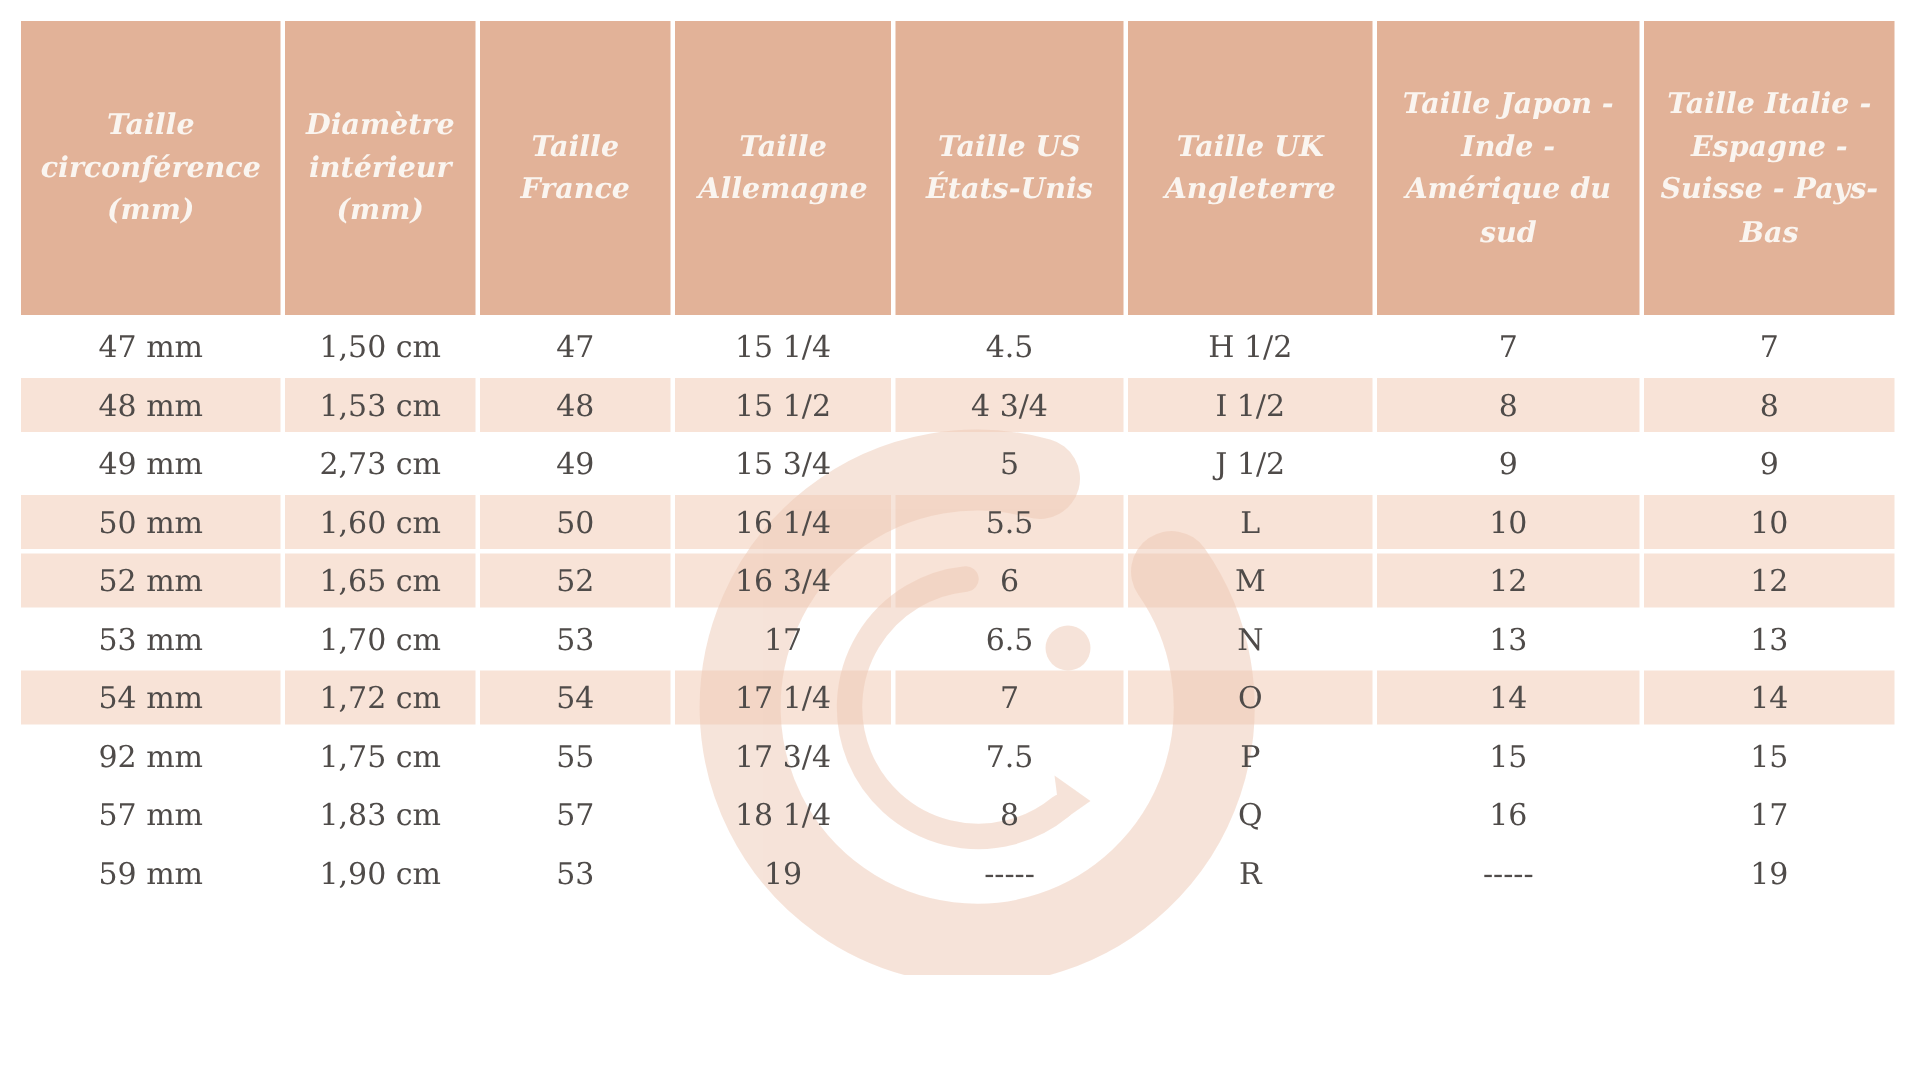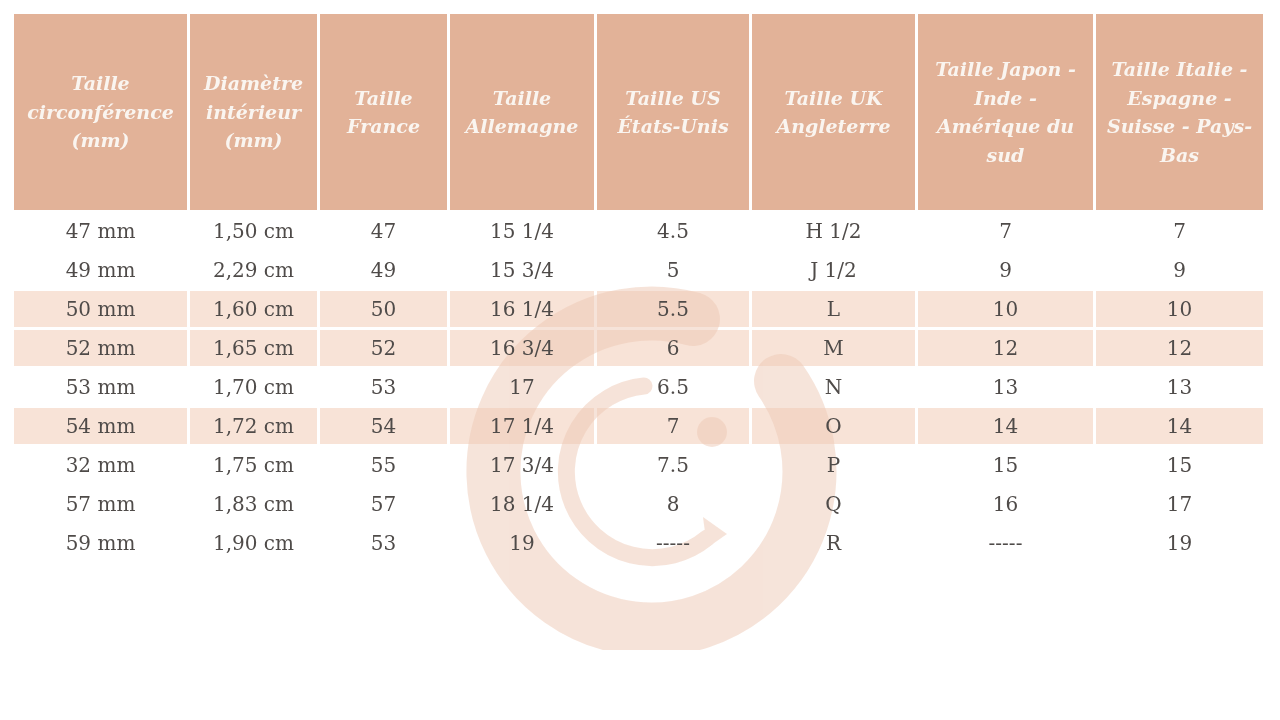--- a/index.html
+++ b/index.html
@@ -87,23 +87,33 @@
         <tr>
           <td><span>47 mm</span></td>
           <td><span>1,50 cm</span></td>
           <td><span>47</span></td>
           <td><span>15 1/4</span></td>
           <td><span>4.5</span></td>
           <td><span>H 1/2</span></td>
           <td><span>7</span></td>
           <td><span>7</span></td>
         </tr>
+        <tr class="alt">
+          <td><span>48 mm</span></td>
+          <td><span>1,53 cm</span></td>
+          <td><span>48</span></td>
+          <td><span>15 1/2</span></td>
+          <td><span>4 3/4</span></td>
+          <td><span>I 1/2</span></td>
+          <td><span>8</span></td>
+          <td><span>8</span></td>
+        </tr>
         <tr>
           <td><span>49 mm</span></td>
-          <td><span>2,29 cm</span></td>
+          <td><span>2,73 cm</span></td>
           <td><span>49</span></td>
           <td><span>15 3/4</span></td>
           <td><span>5</span></td>
           <td><span>J 1/2</span></td>
           <td><span>9</span></td>
           <td><span>9</span></td>
         </tr>
         <tr class="alt">
           <td><span>50 mm</span></td>
           <td><span>1,60 cm</span></td>
@@ -138,21 +148,21 @@
           <td><span>54 mm</span></td>
           <td><span>1,72 cm</span></td>
           <td><span>54</span></td>
           <td><span>17 1/4</span></td>
           <td><span>7</span></td>
           <td><span>O</span></td>
           <td><span>14</span></td>
           <td><span>14</span></td>
         </tr>
         <tr>
-          <td><span>32 mm</span></td>
+          <td><span>92 mm</span></td>
           <td><span>1,75 cm</span></td>
           <td><span>55</span></td>
           <td><span>17 3/4</span></td>
           <td><span>7.5</span></td>
           <td><span>P</span></td>
           <td><span>15</span></td>
           <td><span>15</span></td>
         </tr>
         <tr>
           <td><span>57 mm</span></td>

